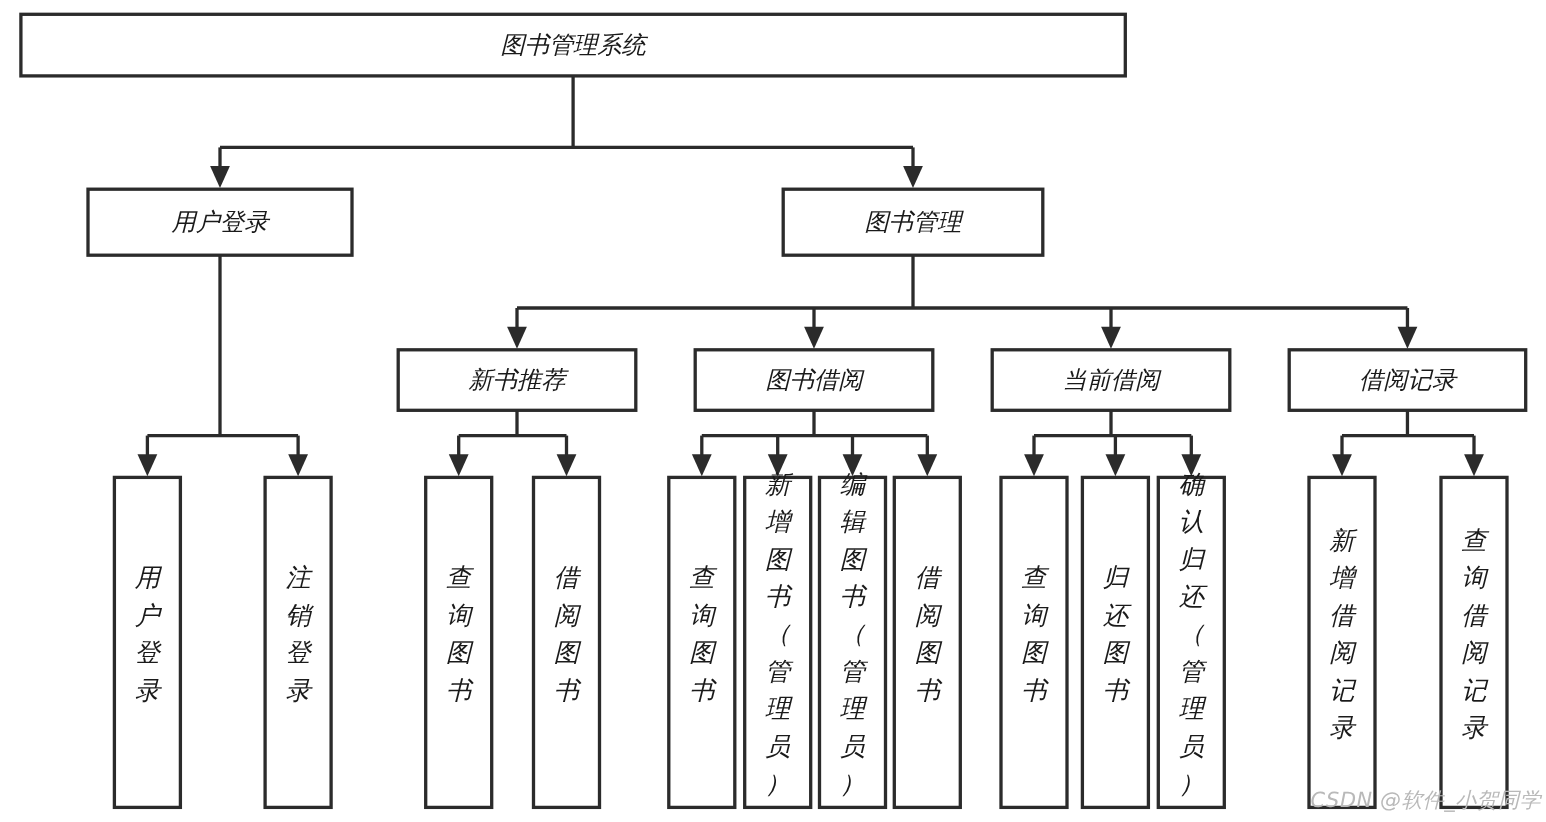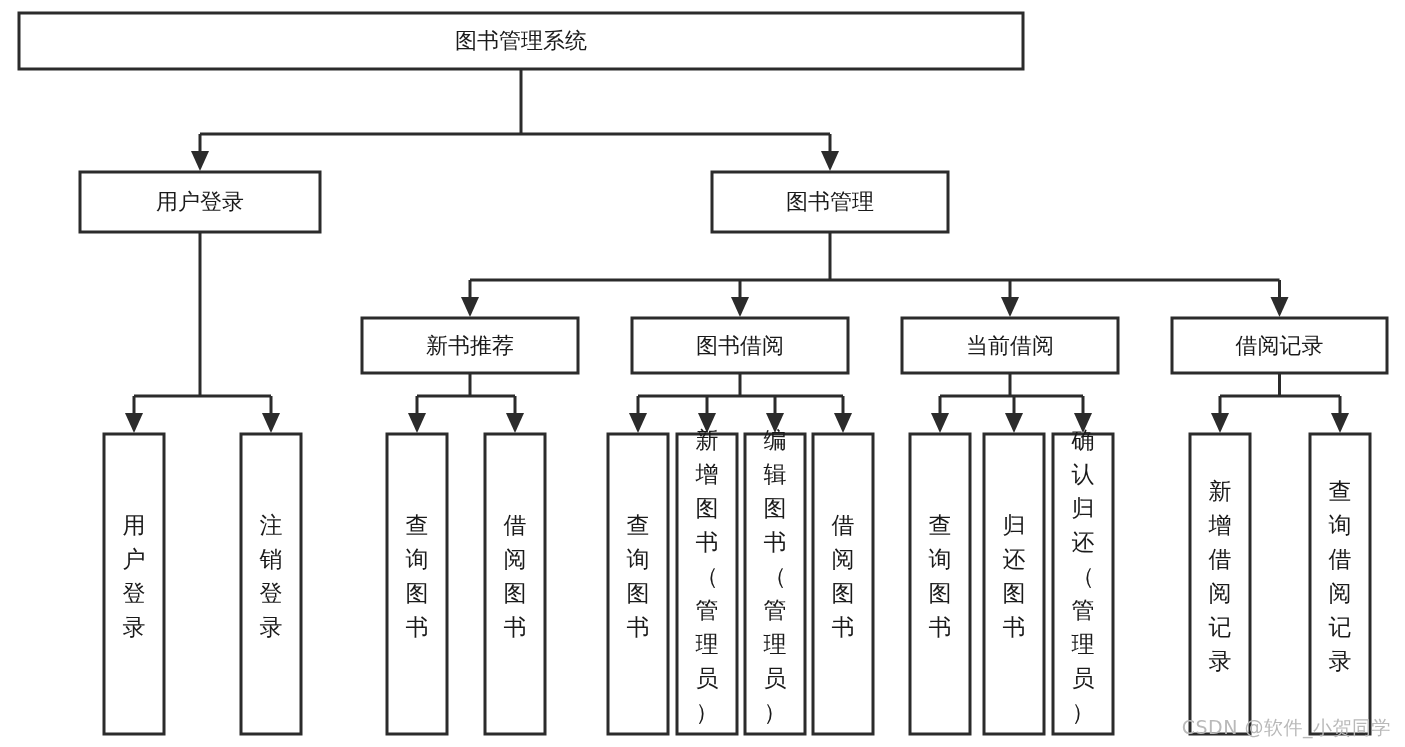--- a/index.html
+++ b/index.html
@@ -11,20 +11,21 @@
     width: 1405px;
     height: 747px;
     font-family: "DejaVu Sans", "Liberation Sans", sans-serif;
     overflow: hidden;
     position: relative;
   }
   #diagram-root {
     position: relative;
     width: 1405px;
     height: 747px;
+    font-style: italic;
   }
   svg#flow {
     position: absolute;
     left: 0;
     top: 0;
     width: 1405px;
     height: 747px;
     display: block;
   }
   .node-rect {
@@ -50,21 +51,21 @@
     dominant-baseline: middle;
   }
   .node-label-v {
     font-family: "DejaVu Sans", "Liberation Sans", sans-serif;
     font-size: 23px;
     fill: #1a1a1a;
     text-anchor: middle;
   }
   .watermark {
     position: absolute;
-    right: 14px;
+    right: 4px;
     bottom: 6px;
     font-family: "DejaVu Sans", "Liberation Sans", sans-serif;
     font-size: 19px;
     color: #b9b9b9;
     letter-spacing: 0.5px;
     white-space: nowrap;
     pointer-events: none;
   }
 </style>
 </head>

